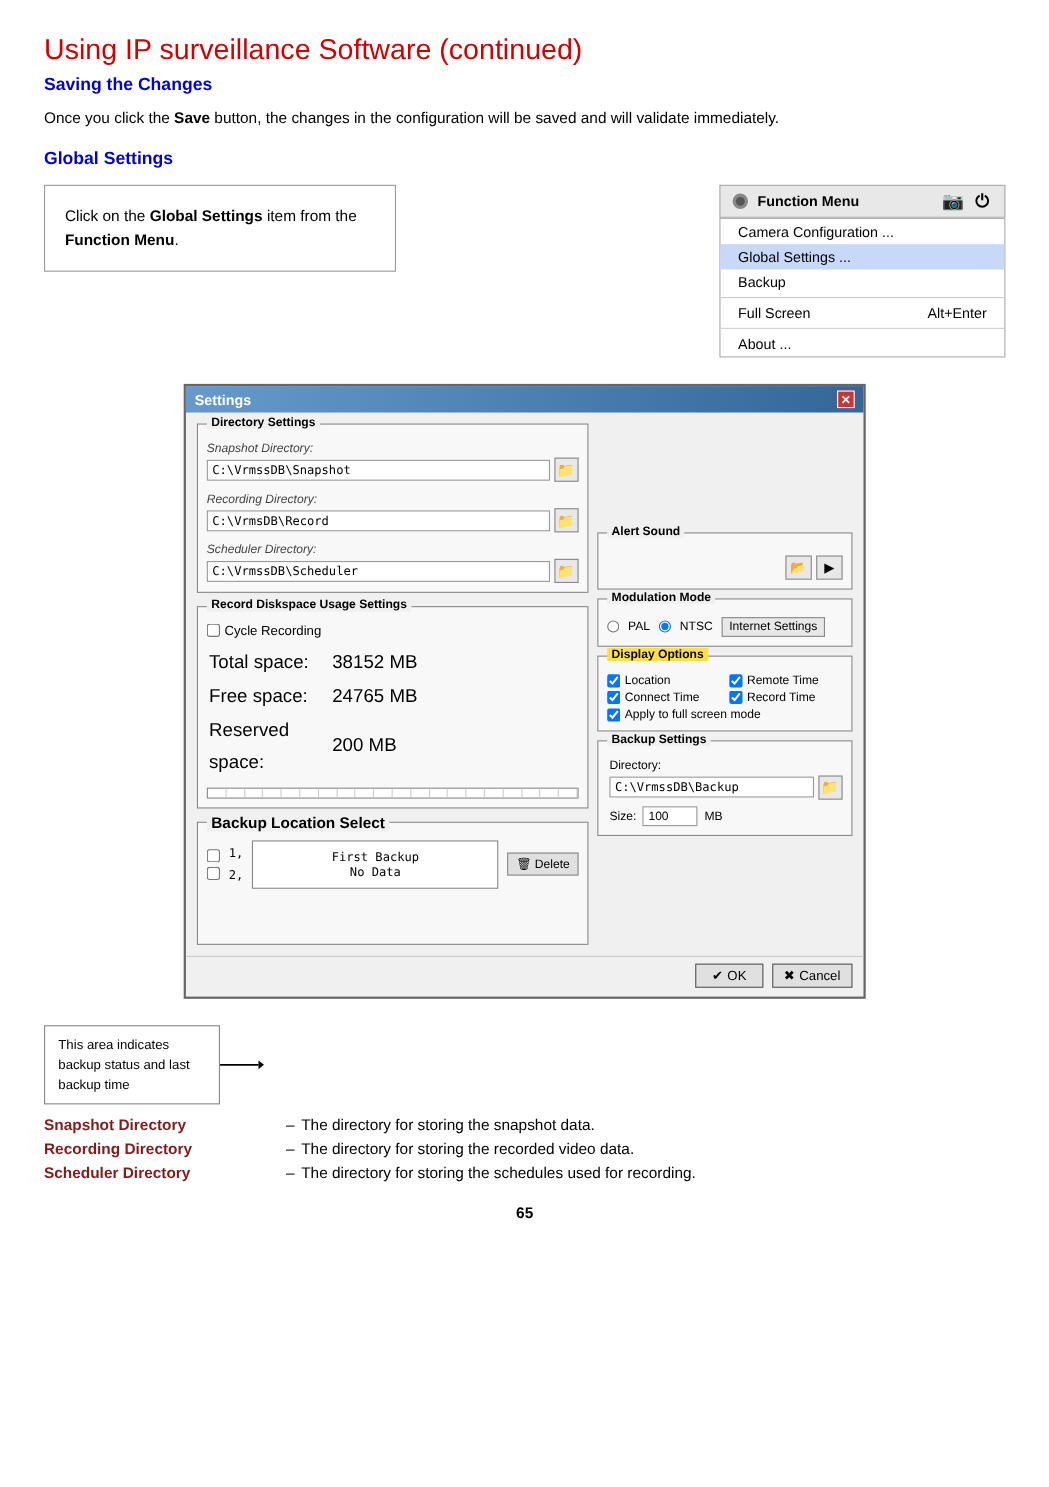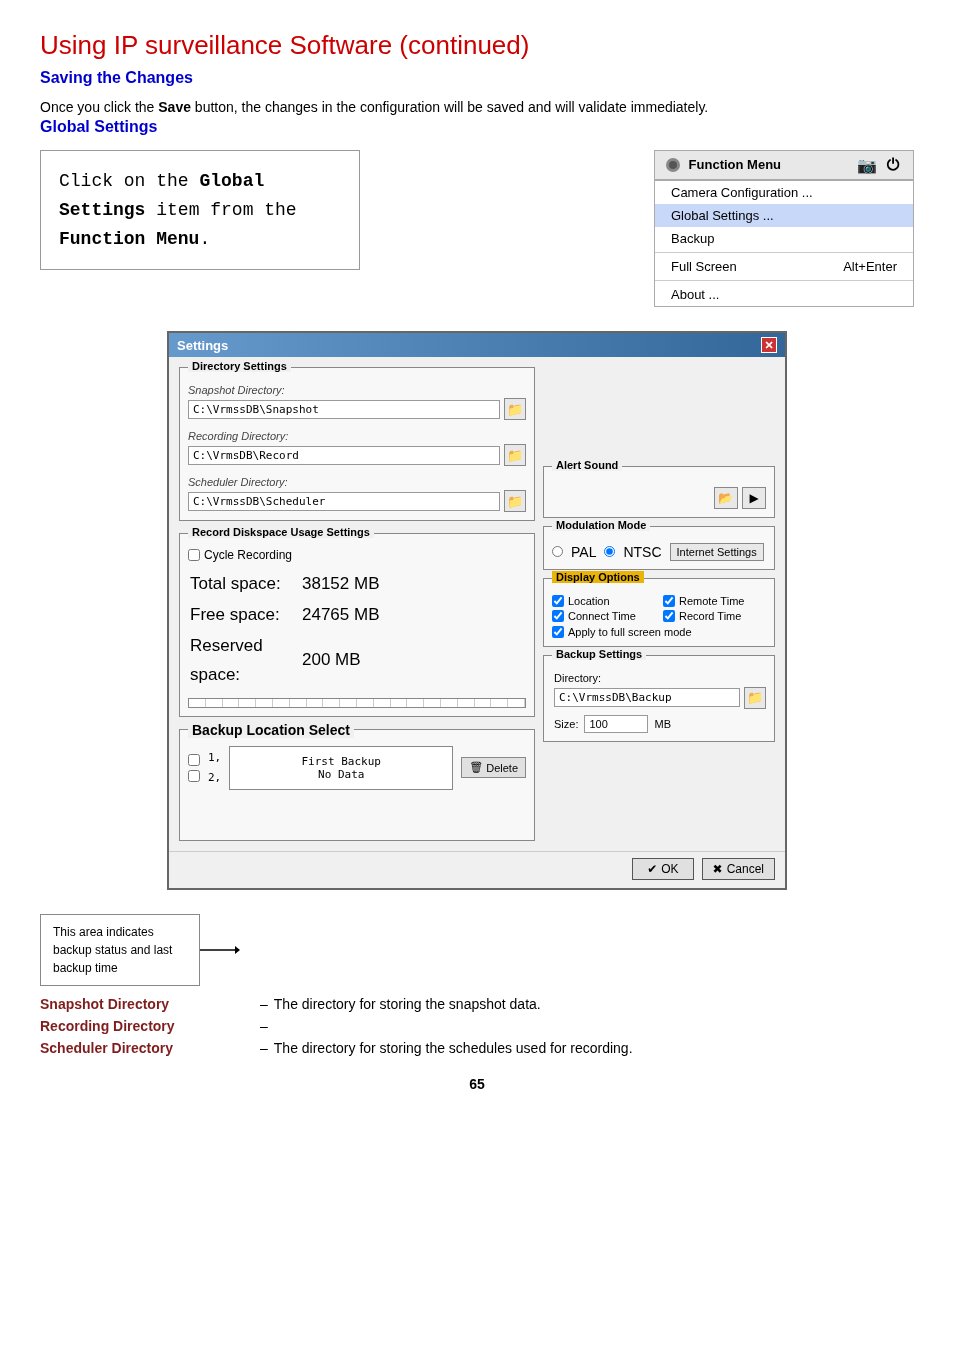--- a/index.html
+++ b/index.html
@@ -19,21 +19,21 @@
       margin-bottom: 8px;
     }
     h2 {
       color: #0000cc;
       font-size: 16px;
       font-weight: bold;
       margin-bottom: 10px;
     }
     .intro-text {
       font-size: 14px;
-      margin-bottom: 0;
+      margin-bottom: 18px;
       line-height: 1.5;
     }
     .intro-text b { font-weight: bold; }
 
     
     .global-settings-label {
       color: #0000cc;
       font-size: 16px;
       font-weight: bold;
       margin-bottom: 14px;
@@ -43,26 +43,25 @@
       display: flex;
       gap: 20px;
       margin-bottom: 24px;
       align-items: flex-start;
     }
 
     
     .instruction-box {
       border: 1.5px solid #999;
       padding: 16px 18px;
-      font-size: 18px;
+      font-size: 14px;
       line-height: 1.6;
       max-width: 320px;
       min-width: 280px;
       background: #fff;
-      font-family: Liberation Mono, monospace;
     }
     .instruction-box b { font-weight: bold; }
 
     
     .function-menu-container {
       display: flex;
       flex-direction: column;
       align-items: flex-end;
       flex: 1;
     }
@@ -366,40 +365,40 @@
       display: flex;
       align-items: center;
       gap: 8px;
       margin-top: 10px;
     }
     .radio-group {
       display: flex;
       gap: 8px;
       align-items: center;
     }
-    .radio-label { font-size: 14px; }
+    .radio-label { font-size: 11px; }
     .internet-settings-btn {
       border: 1px solid #888;
       background: #e8e8e8;
       padding: 2px 6px;
       font-size: 11px;
       cursor: pointer;
     }
 
     .display-options-group {
       border: 1px solid #888;
       padding: 6px 8px 8px 8px;
       position: relative;
       background: #f8f8f8;
     }
     .display-options-title {
       position: absolute;
       top: -8px;
       left: 8px;
-      background: #eab308;
+      background: #fde047;
       padding: 0 4px;
       font-size: 11px;
       font-weight: bold;
     }
     .display-options-grid {
       display: grid;
       grid-template-columns: 1fr 1fr;
       gap: 3px 8px;
       margin-top: 10px;
     }
@@ -451,21 +450,21 @@
       font-family: monospace;
     }
     .backup-size-row {
       display: flex;
       align-items: center;
       gap: 6px;
       margin-top: 6px;
       font-size: 11px;
     }
     .backup-size-input {
-      width: 64px;
+      width: 50px;
       padding: 2px 4px;
       border: 1px solid #999;
       background: #fff;
       font-size: 11px;
     }
 
     
     .settings-footer {
       display: flex;
       justify-content: flex-end;
@@ -794,20 +793,21 @@
 
 <div class="descriptions">
   <div class="desc-row">
     <span class="desc-term">Snapshot Directory</span>
     <span class="desc-dash">–</span>
     <span class="desc-def">The directory for storing the snapshot data.</span>
   </div>
   <div class="desc-row">
     <span class="desc-term">Recording Directory</span>
     <span class="desc-dash">–</span>
+    <span class="desc-def">The directory for storing the recorded video data.</span>
   </div>
   <div class="desc-row">
     <span class="desc-term">Scheduler Directory</span>
     <span class="desc-dash">–</span>
     <span class="desc-def">The directory for storing the schedules used for recording.</span>
   </div>
 </div>
 
 <div class="page-number">65</div>
 

